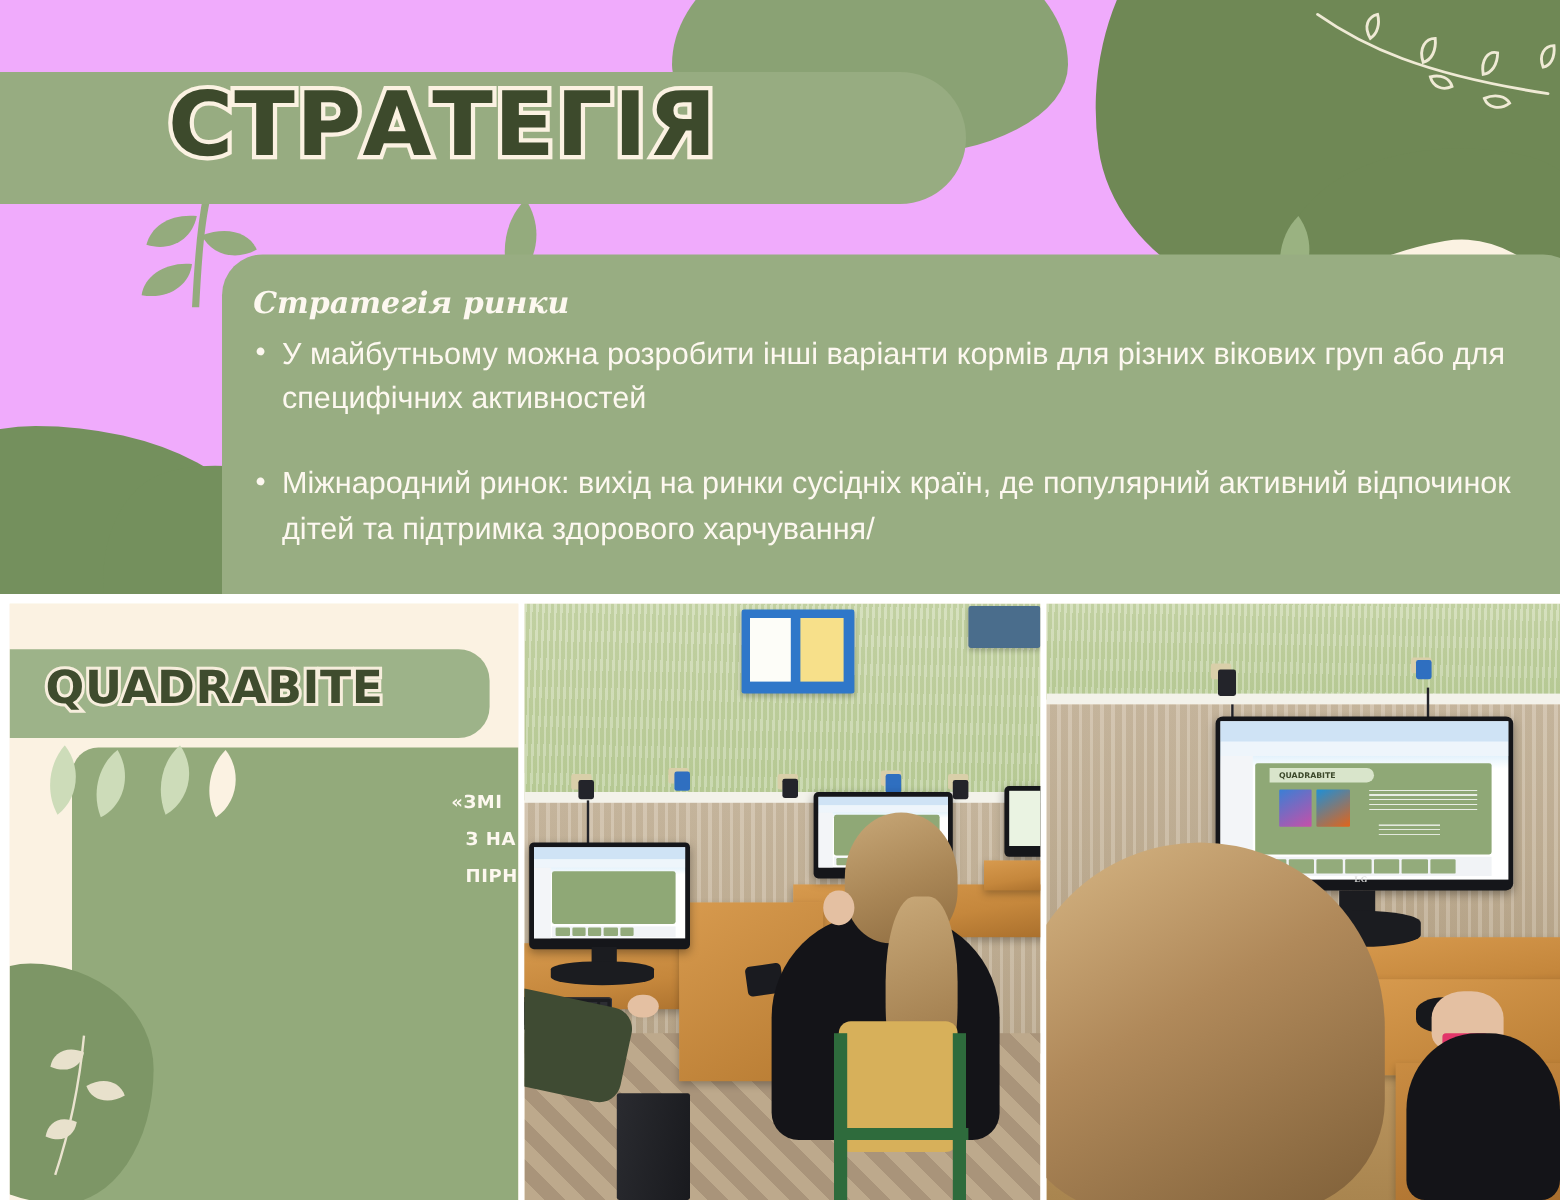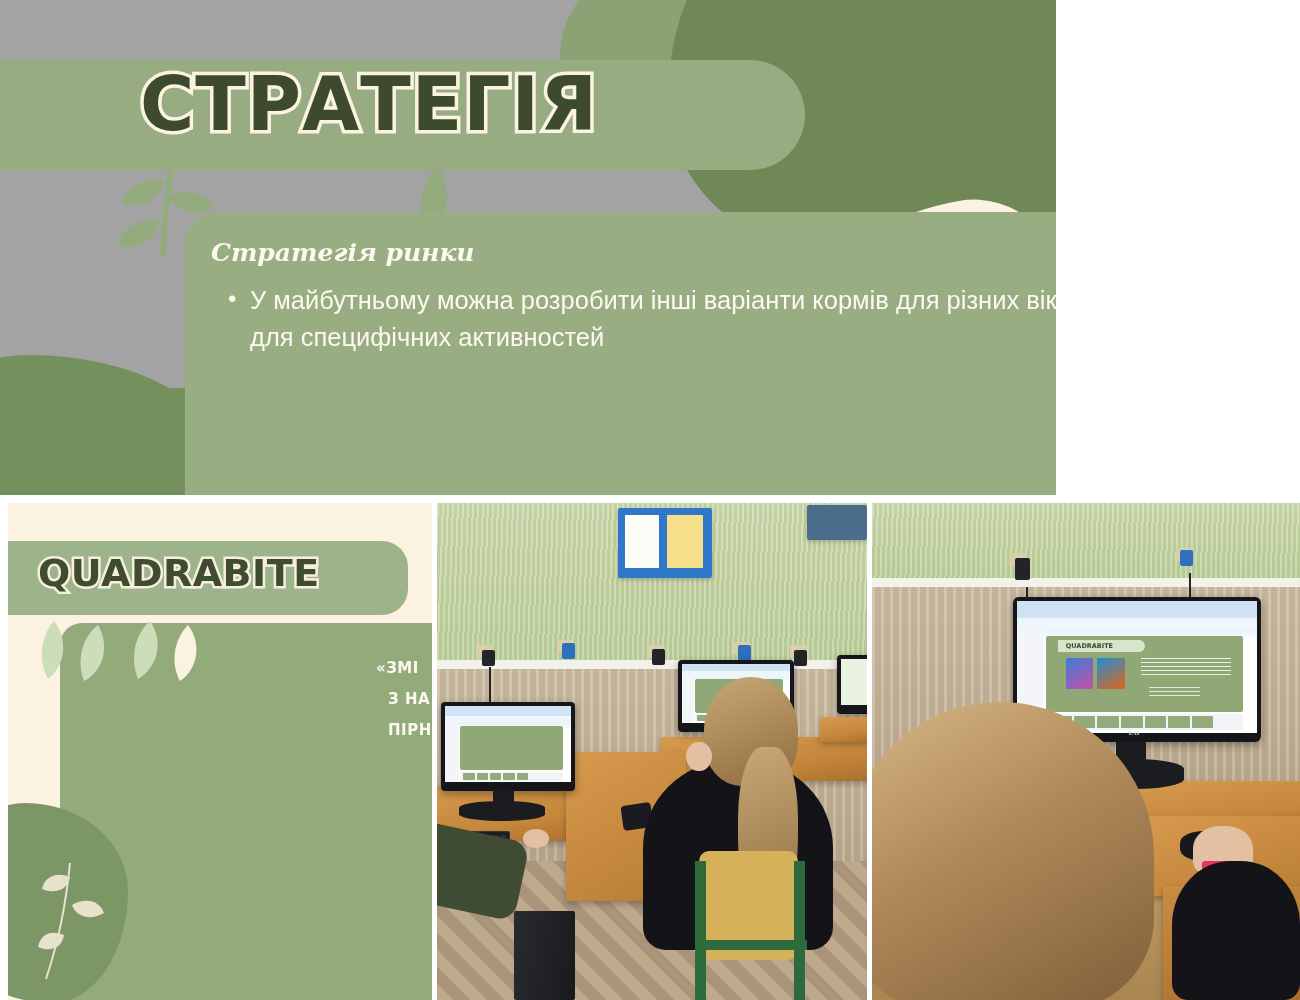--- a/index.html
+++ b/index.html
@@ -5,22 +5,22 @@
   html,body{margin:0;padding:0;}
   body{
     width:1300px;height:1000px;overflow:hidden;
     background:#ffffff;
     font-family:"Liberation Sans", sans-serif;
   }
   .stage{position:relative;width:1300px;height:1000px;overflow:hidden;background:#ffffff;}
 
   
   .slide-top{
-    position:absolute;left:0;top:0;width:1056px;height:495px;
-    background:#a3a3a3;overflow:hidden;
+    position:absolute;left:0;top:0;width:1300px;height:495px;
+    background:#f0abfc;overflow:hidden;
   }
   .slide-top .deco{position:absolute;pointer-events:none;}
 
   
   .blob-tr{
     position:absolute;right:-40px;top:-130px;width:430px;height:400px;
     background:#6f8855;
     border-radius:48% 52% 44% 56% / 56% 48% 52% 44%;
     transform:rotate(-8deg);
   }
@@ -83,21 +83,21 @@
     background:#98ad82;border-radius:34px 34px 0 0;
     color:#fbf5ec;
     padding:26px 40px 0 22px;
     box-sizing:border-box;
   }
   .body-head{
     font-family:"DejaVu Serif", serif;
     font-style:italic;font-weight:bold;font-size:25px;
     color:#fdf8f0;margin:0 0 10px 4px;
   }
-  .bullets{list-style:none;margin:15px;padding:0;}
+  .bullets{list-style:none;margin:0;padding:0;}
   .bullets li{
     position:relative;padding-left:28px;margin-bottom:34px;
     font-size:25.5px;line-height:1.46;color:#fdf8f0;
     font-family:"Liberation Sans", sans-serif;
   }
   .bullets li:before{
     content:"\2022";position:absolute;left:6px;top:-1px;font-size:24px;color:#fdf8f0;
   }
 
   
@@ -251,20 +251,21 @@
       </g>
     </svg>
 
     <div class="title-band"></div>
     <div class="slide-title">СТРАТЕГІЯ</div>
 
     <div class="body-panel">
       <p class="body-head">Стратегія ринки</p>
       <ul class="bullets">
         <li>У майбутньому можна розробити інші варіанти кормів для різних вікових груп або для специфічних активностей</li>
+        <li>Міжнародний ринок: вихід на ринки сусідніх країн, де популярний активний відпочинок дітей та підтримка здорового харчування/</li>
       </ul>
     </div>
   </div>
 
   <div class="bottom-row">
 
     <div class="panel panel-a">
       <div class="mini">
 
         <div class="mini-green"></div>

